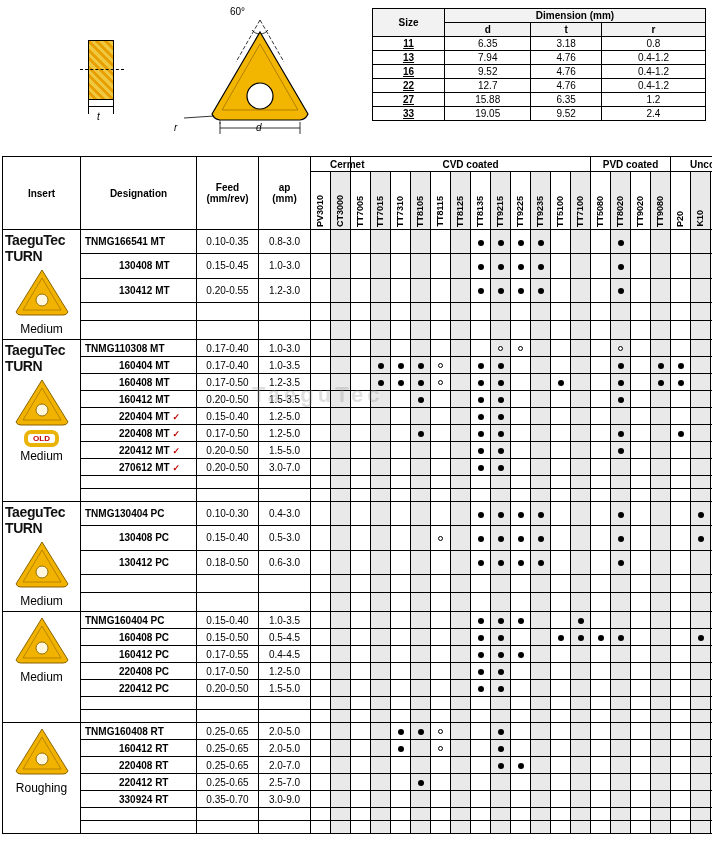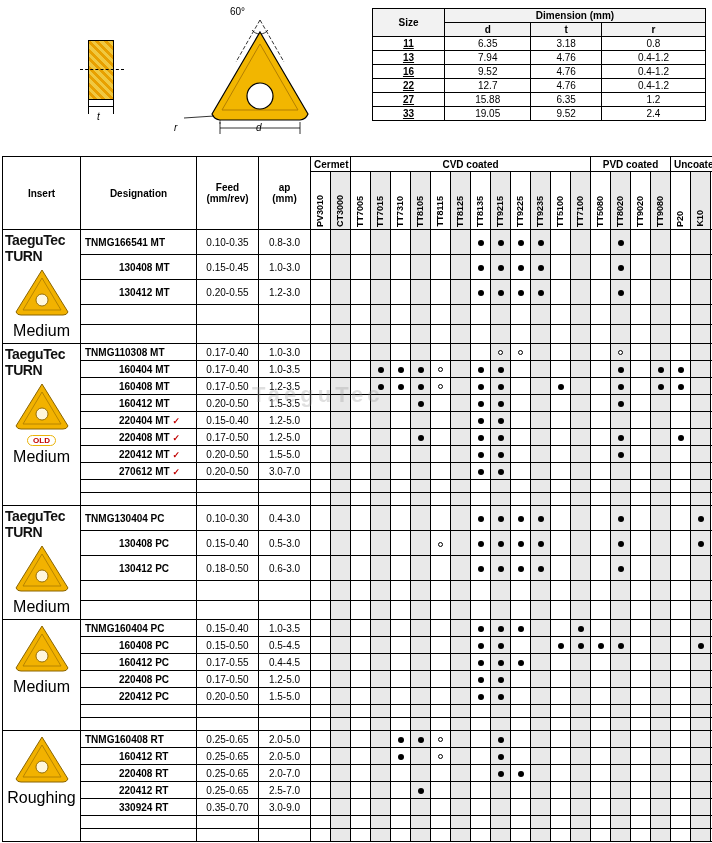--- a/index.html
+++ b/index.html
@@ -59,21 +59,21 @@
   col.c-insert { width: 78px; }
   col.c-desig  { width: 116px; }
   col.c-feed   { width: 62px; }
   col.c-ap     { width: 52px; }
   col.c-grade  { width: 20px; }
 
   .hdr-group {
     text-align: center; font-size: 10px; height: 15px; padding: 0 2px;
     vertical-align: middle;
   }
-  .hdr-left { text-align: left; padding-left: 3px; }
+  .hdr-left { text-align: left; padding-left: 19px; }
   .grade-v {
     height: 58px; padding: 0; vertical-align: bottom; text-align: center;
   }
   .grade-v span {
     display: inline-block;
     writing-mode: vertical-rl;
     transform: rotate(180deg);
     font-size: 9px;
     white-space: nowrap;
     line-height: 1;
@@ -90,23 +90,23 @@
   .circ { display: inline-block; width: 5px; height: 5px; border-radius: 50%; border: 1px solid #000; background: #fff; vertical-align: middle; }
   .shade { background: #e9e9e9; }
   .blank-row td { height: 13px; }
 
   
   .ins-cell { vertical-align: top; text-align: center; padding: 2px 0 3px 0; }
   .logo {
     font-size: 14px; font-weight: bold; letter-spacing: -0.4px; color: #111;
     margin-bottom: 2px; text-align: left; padding-left: 2px;
   }
-  .ins-label { font-size: 16px; margin-top: 2px; }
+  .ins-label { font-size: 12px; margin-top: 2px; }
   .old-badge {
-    display: inline-block; border: 1px solid #eab308; border-radius: 7px;
+    display: inline-block; border: 4px solid #eab308; border-radius: 7px;
     color: #c00000; font-weight: bold; font-size: 8px; padding: 0 5px; background: #fff;
   }
 
   .tri-shape { display: block; margin: 0 auto; }
 
   .watermark {
     position: absolute; left: 252px; top: 382px;
     font-size: 22px; color: rgba(150,150,150,0.30);
     font-weight: bold; letter-spacing: 4px; pointer-events: none;
   }

